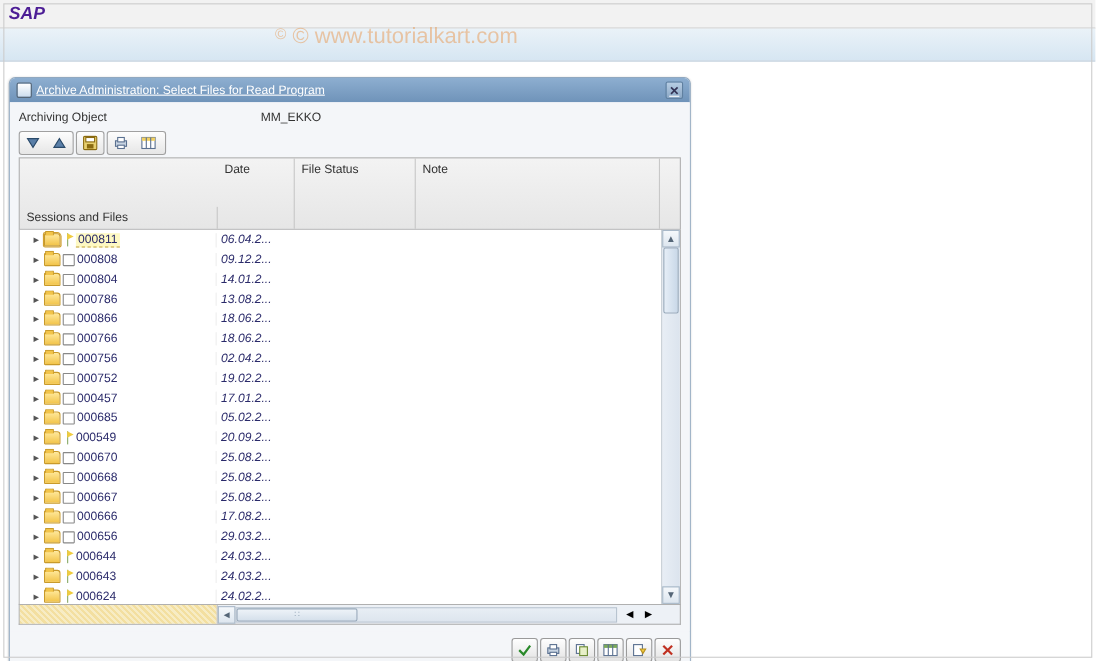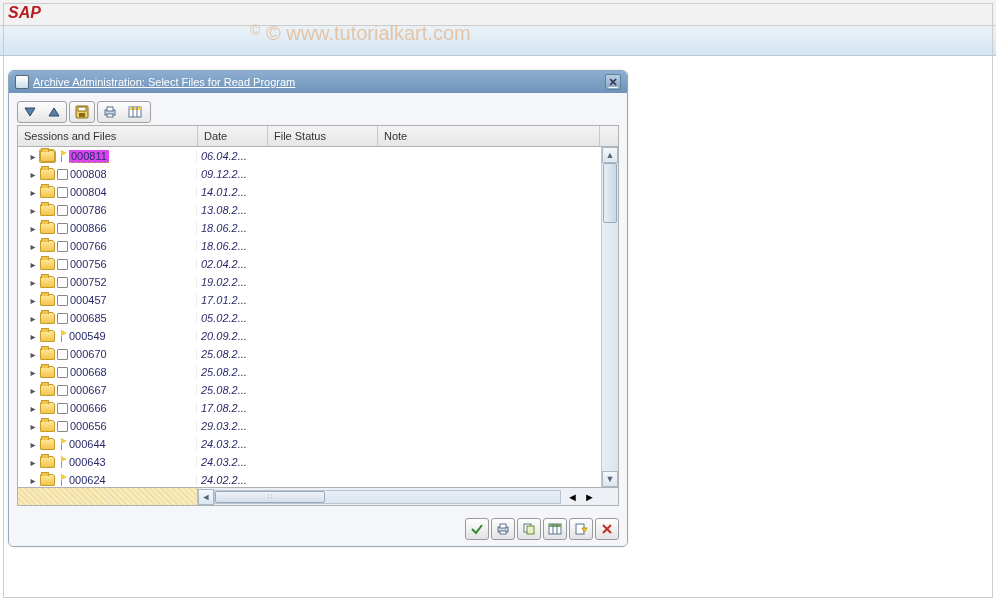--- a/index.html
+++ b/index.html
@@ -12,21 +12,21 @@
     overflow: hidden;
     position: relative;
   }
   .app-header {
     background: #f2f2f2;
     border-bottom: 1px solid #ccc;
     padding: 4px 8px;
     font-size: 16px;
     font-weight: bold;
     font-style: italic;
-    color: #b91c1c;
+    color: #4c1d95;
     height: 26px;
   }
   .ribbon {
     background: linear-gradient(#eaf2f8, #d6e6f2);
     height: 30px;
     border-bottom: 1px solid #b8c8d8;
   }
   .watermark {
     position: absolute;
     top: 22px;
@@ -115,21 +115,21 @@
     border: 1px solid #b0b0b0;
     border-bottom: 1px solid #b0b0b0;
     font-size: 11px;
     color: #333;
   }
   .gh-cell {
     padding: 4px 6px;
     border-right: 1px solid #c8c8c8;
     white-space: nowrap;
   }
-  .col-sess { width: 180px; }
+  .col-sess { width: 180px; margin-top: 44px; }
   .col-date { width: 70px; }
   .col-status { width: 110px; }
   .col-note { flex: 1; }
   .col-scroll { width: 18px; border-right:none; padding:0;}
   .grid-body-wrap {
     display:flex;
     border-left:1px solid #b0b0b0;
     border-right:1px solid #b0b0b0;
     border-bottom:1px solid #b0b0b0;
     background:#fff;
@@ -188,21 +188,21 @@
     content:""; position:absolute; left:4px; top:0; width:1px; height:12px; background:#8a6;}
   .flag-ic::after{
     content:""; position:absolute; left:4px; top:0;
     border-left:6px solid #f0cc40; border-top:3px solid transparent; border-bottom:3px solid transparent;}
   .chk {
     width: 11px; height: 11px;
     border: 1px solid #888; background:#fff; border-radius:1px;
     display:inline-block;
   }
   .row-sel .c-sess { }
-  .row-sel .sess-label { background:#d946ef; border-bottom:1px dashed #c0a040; padding:0 2px;}
+  .row-sel .sess-label { background:#fef9c3; border-bottom:1px dashed #c0a040; padding:0 2px;}
   .sess-label { color:#2a2a6a; }
   .vscroll {
     width: 17px;
     background: linear-gradient(to right,#e8eef5,#dce4ee);
     border-left:1px solid #c0c8d0;
     display:flex; flex-direction:column;
   }
   .vscroll .arrow, .hscroll .arrow {
     height: 16px; width:16px;
     background: linear-gradient(#f5f8fb,#dde6ef);
@@ -278,20 +278,24 @@
       <span class="title-icon"></span>
       <span>Archive Administration: Select Files for Read Program</span>
     </div>
     <div class="close-btn">
       <span>✕</span>
     </div>
   </div>
 
   <div class="dialog-body">
 
+    <div class="field-row">
+      <span class="lbl">Archiving Object</span>
+      <span>MM_EKKO</span>
+    </div>
 
     <div class="toolbar">
       <div class="tbtn-group">
         <div class="tbtn" style="border:none;height:20px;min-width:20px;background:none">
           <svg class="mini-ic" viewBox="0 0 14 14">
               <polygon points="2,3 12,3 7,11" fill="#5a7fa8" stroke="#2a4a6a"></polygon>
             </svg>
         </div>
         <div class="sep"></div>
         <div class="tbtn" style="border:none;height:20px;min-width:20px;background:none">

